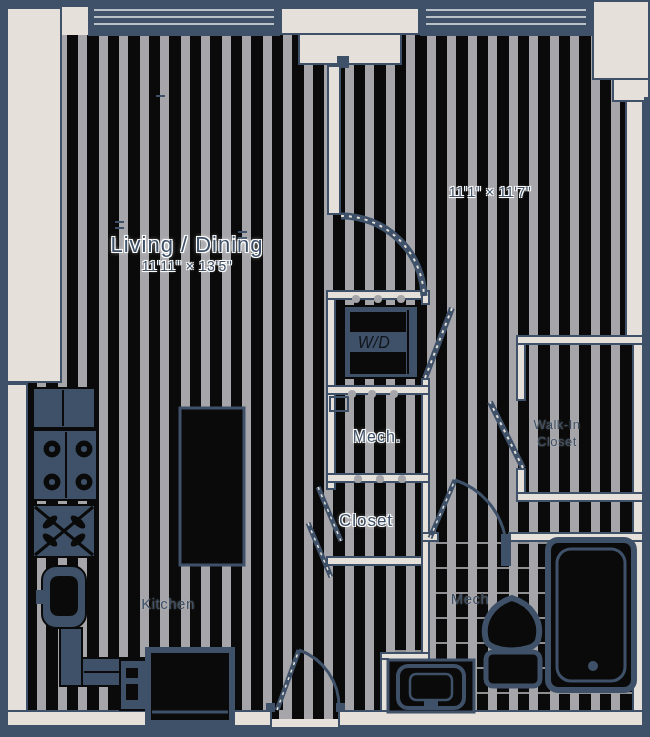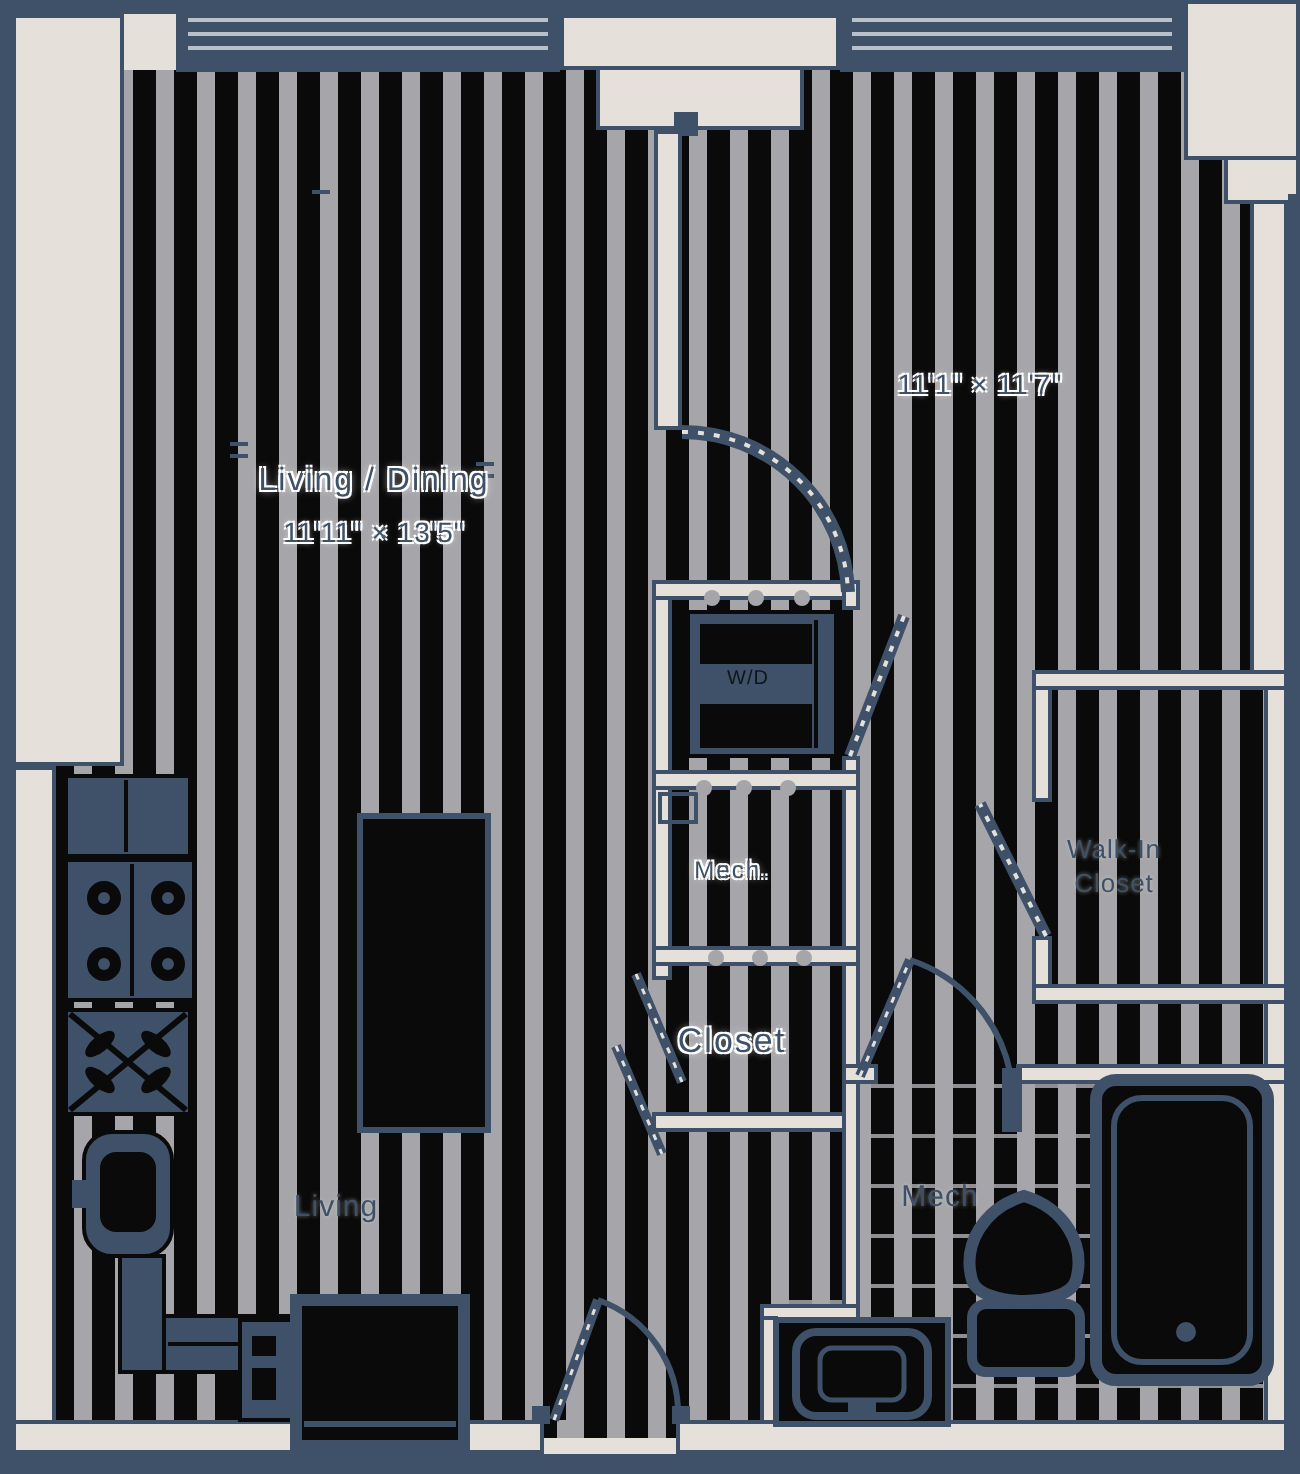--- a/index.html
+++ b/index.html
@@ -227,30 +227,30 @@
       <line x1="279" y1="450" x2="288" y2="450"></line>
           <line x1="279" y1="456" x2="288" y2="456"></line>
       <line x1="464" y1="214" x2="473" y2="214"></line>
           <line x1="464" y1="220" x2="473" y2="220"></line>
       <line x1="566" y1="462" x2="575" y2="462"></line>
           <line x1="566" y1="468" x2="575" y2="468"></line>
     </line>
       </g>
   </svg>
 
-  <div class="abs roomlabel z4" style="left:87px;top:232px;width:200px;font-size:16px;">Living / Dining</div>
+  <div class="abs roomlabel z4" style="left:87px;top:232px;width:200px;font-size:22px;">Living / Dining</div>
   <div class="abs dimlabel z4" style="left:87px;top:258px;width:200px;">11'11" × 13'5"</div>
 
   <div class="abs dimlabel z4" style="left:390px;top:184px;width:200px;">11'1" × 11'7"</div>
 
-  <div class="abs roomlabel z4" style="left:316px;top:428px;width:100px;font-size:12px;">Mech.</div>
+  <div class="abs roomlabel z4" style="left:327px;top:428px;width:100px;font-size:16px;">Mech.</div>
 
   <div class="abs roomlabel z4" style="left:316px;top:511px;width:100px;font-size:17px;">Closet</div>
 
   <div class="abs darklabel z4" style="left:517px;top:417px;width:80px;font-size:13px;">Walk-In</div>
   <div class="abs darklabel z4" style="left:517px;top:434px;width:80px;font-size:13px;">Closet</div>
 
-  <div class="abs darklabel z4" style="left:118px;top:595px;width:100px;font-size:15px;">Living</div>
+  <div class="abs darklabel z4" style="left:118px;top:595px;width:100px;font-size:15px;">Kitchen</div>
 
   <div class="abs darklabel z4" style="left:432px;top:590px;width:76px;font-size:15px;">Mech</div>
 
-  <div class="abs z4" style="left:344px;top:334px;width:60px;font-size:10px;color:#10151c;text-align:center;letter-spacing:.5px;">W/D</div>
+  <div class="abs z4" style="left:344px;top:334px;width:60px;font-size:16px;color:#10151c;text-align:center;letter-spacing:.5px;font-style:italic;">W/D</div>
 </div>
 
 </body></html>

